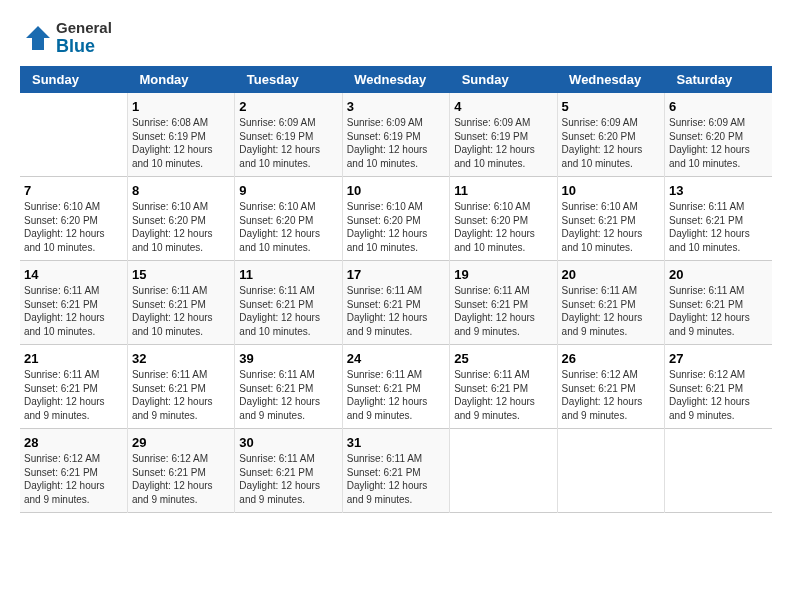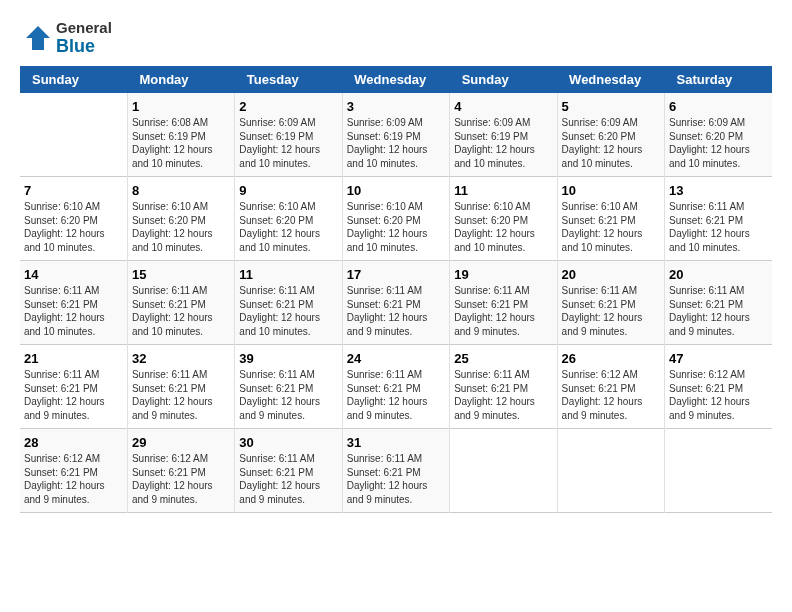--- a/index.html
+++ b/index.html
@@ -218,21 +218,21 @@
         </td>
         <td>
           <span class="day-number">25</span>
           <div class="day-info">Sunrise: 6:11 AM<br>Sunset: 6:21 PM<br>Daylight: 12 hours and 9 minutes.</div>
         </td>
         <td>
           <span class="day-number">26</span>
           <div class="day-info">Sunrise: 6:12 AM<br>Sunset: 6:21 PM<br>Daylight: 12 hours and 9 minutes.</div>
         </td>
         <td>
-          <span class="day-number">47</span>
+          <span class="day-number">27</span>
           <div class="day-info">Sunrise: 6:12 AM<br>Sunset: 6:21 PM<br>Daylight: 12 hours and 9 minutes.</div>
         </td>
       </tr>
       <tr>
         <td>
           <span class="day-number">28</span>
           <div class="day-info">Sunrise: 6:12 AM<br>Sunset: 6:21 PM<br>Daylight: 12 hours and 9 minutes.</div>
         </td>
         <td>
           <span class="day-number">29</span>

